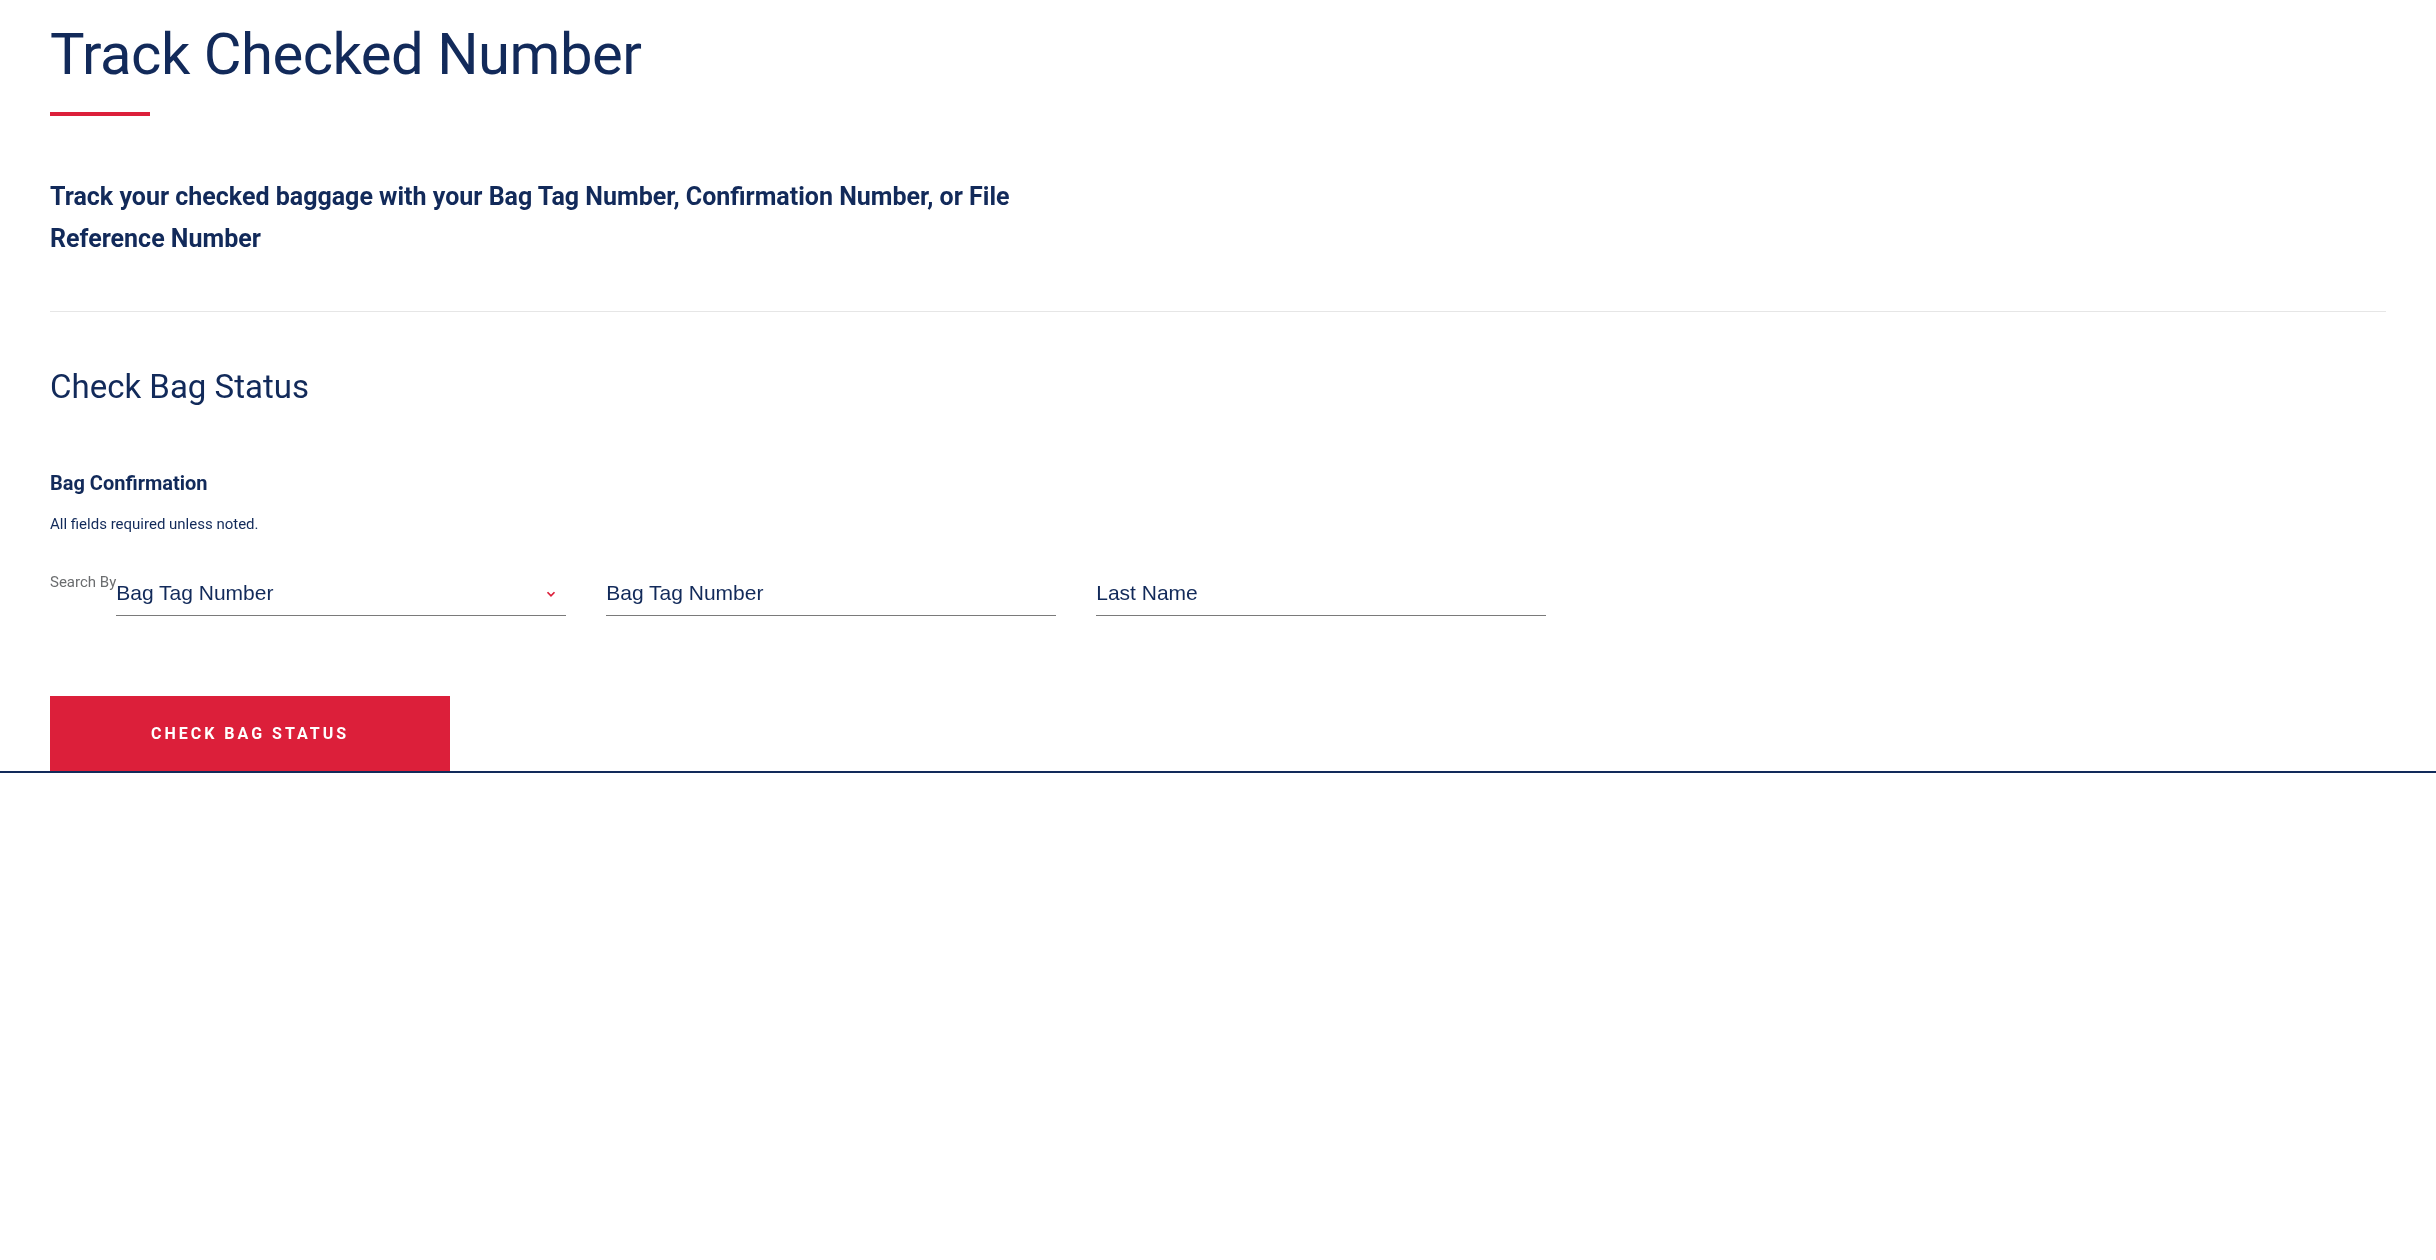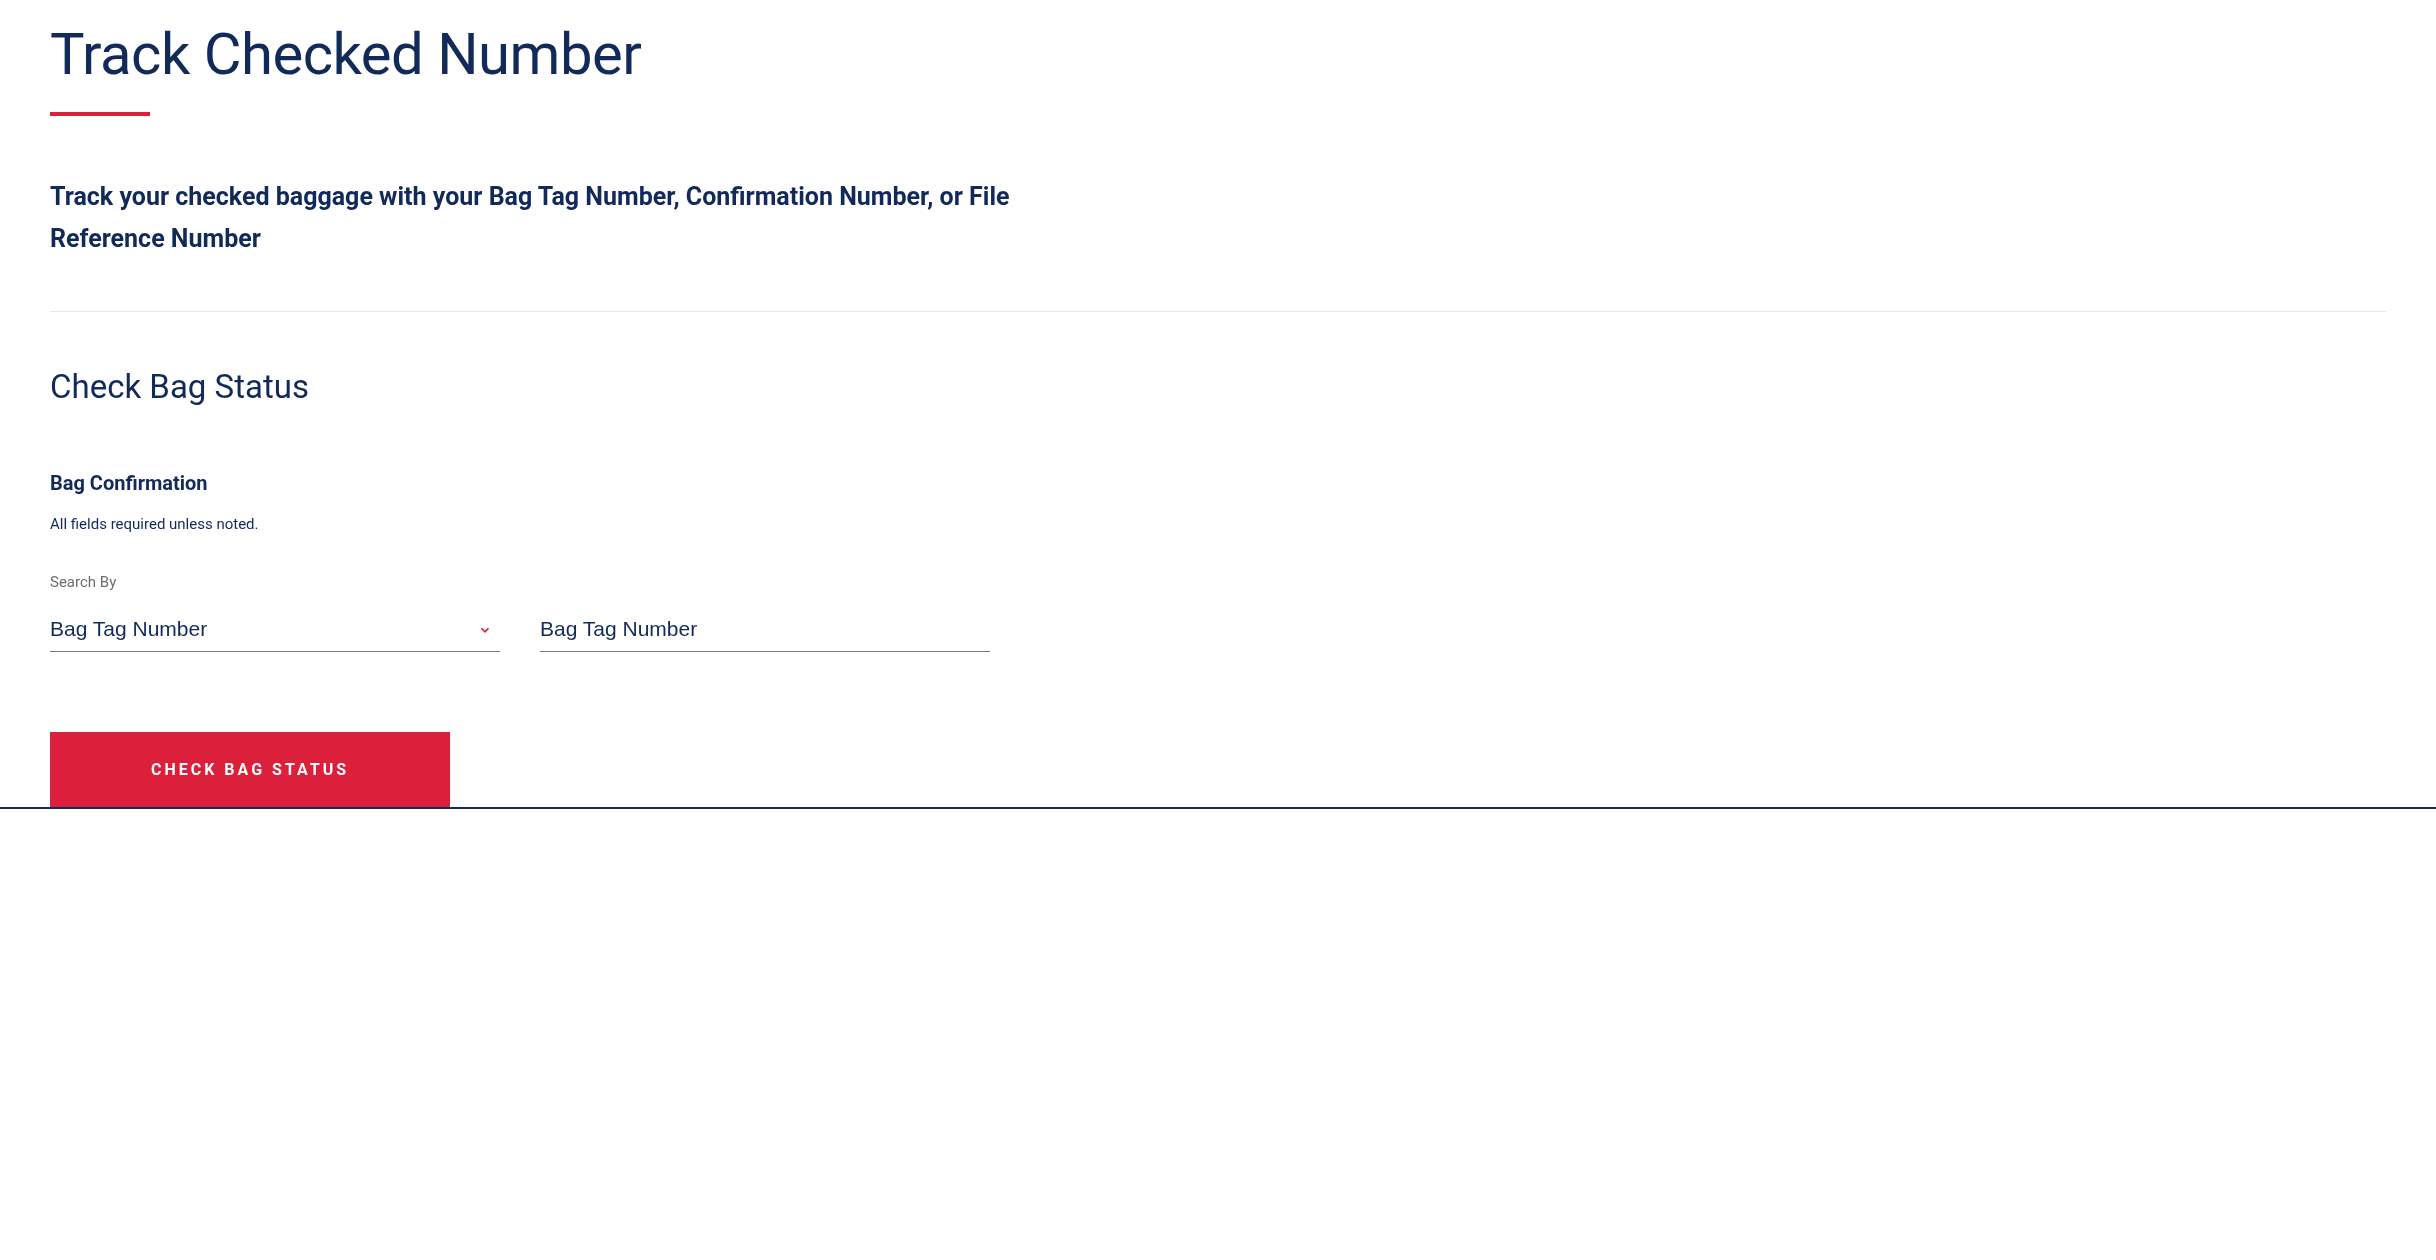--- a/index.html
+++ b/index.html
@@ -65,21 +65,21 @@
       color: #6b6d6f;
       margin-bottom: 18px;
     }
     .form-row {
       display: flex;
       gap: 40px;
       align-items: flex-end;
     }
     .field-wrap {
       display: flex;
-      flex-direction: column;
+      flex-direction: row;
     }
     .select-wrap {
       position: relative;
       width: 450px;
     }
     .input-underline {
       border: none;
       border-bottom: 1px solid #7a7a7a;
       background: transparent;
       font-size: 21px;
@@ -154,20 +154,23 @@
         <svg viewBox="0 0 24 24" fill="none" stroke="#dc1f3a" stroke-width="3">
           <polyline points="6 9 12 15 18 9"></polyline>
         </svg>
       </span>
     </div>
 
     <div class="text-input-wrap">
       <input type="text" class="input-underline" placeholder="Bag Tag Number" style="">
     </div>
 
+    <div class="text-input-wrap">
+      <input type="text" class="input-underline" placeholder="Last Name" style="">
+    </div>
 
   </div>
 </div>
 
 <button class="btn-primary">CHECK BAG STATUS</button>
 
 
 
 
 </body></html>

